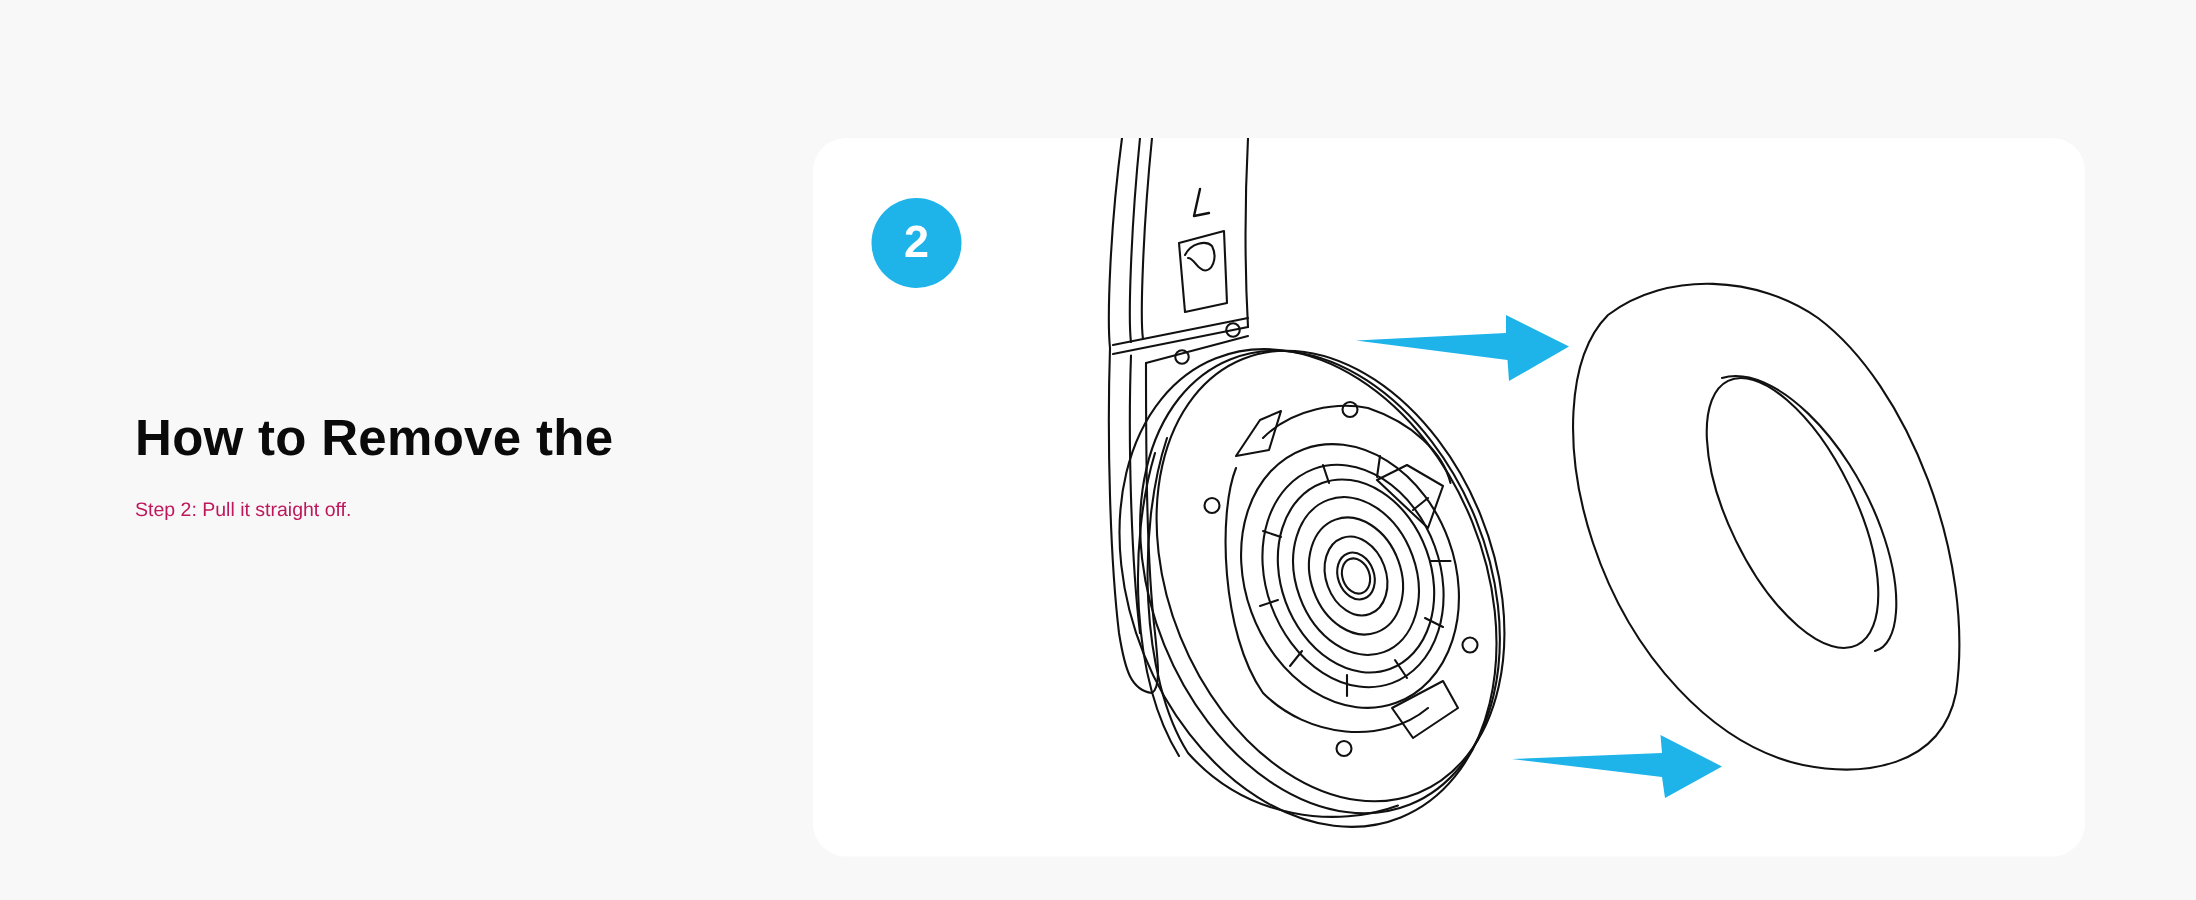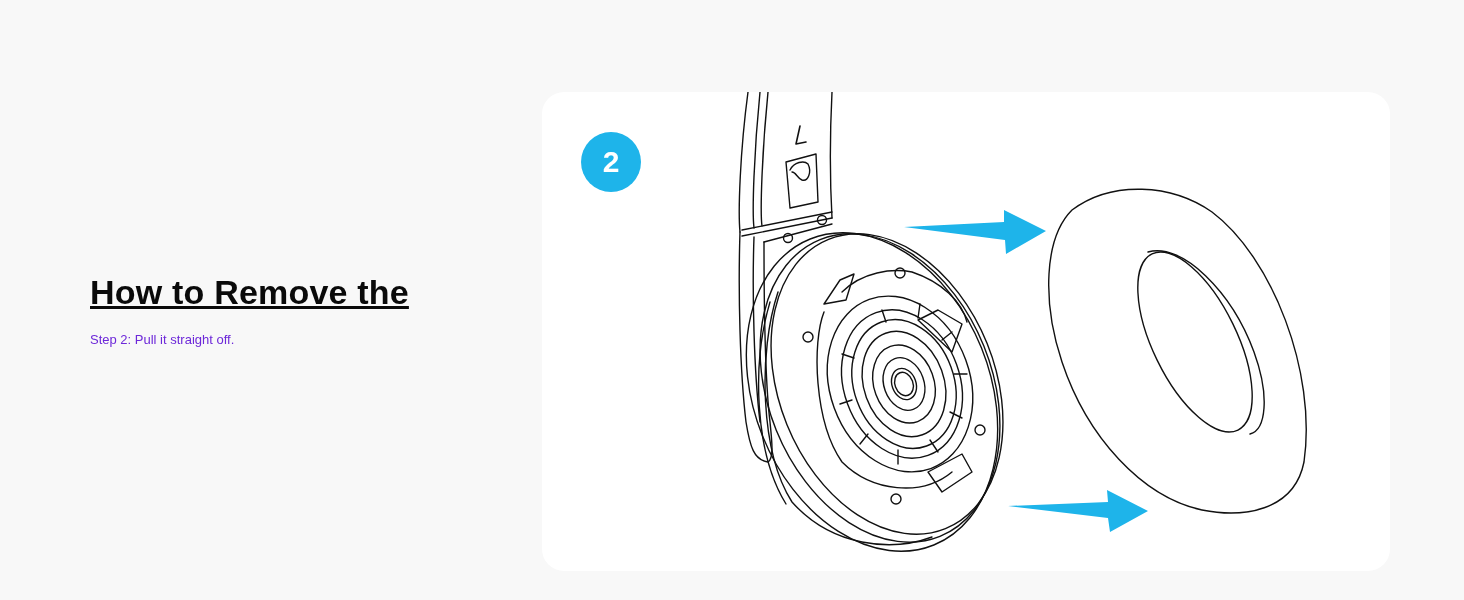--- a/index.html
+++ b/index.html
@@ -25,26 +25,26 @@
     }
     .title {
       margin: 0;
       font-family: "Liberation Sans", "DejaVu Sans", sans-serif;
       font-weight: 700;
       font-size: 34px;
       line-height: 44px;
       color: #0a0a0a;
       letter-spacing: 0.2px;
     }
-    .title span { display: block; text-decoration: underline; }
+    .title span { display: block; }
     .subtitle {
       margin: 18px 0 0 0;
       font-family: "Liberation Sans", "DejaVu Sans", sans-serif;
       font-size: 13px;
-      color: #6d28d9;
+      color: #be185d;
     }
     .card {
       position: absolute;
       left: 542px;
       top: 92px;
       width: 848px;
       height: 479px;
       background: #ffffff;
       border-radius: 22px;
       overflow: hidden;

